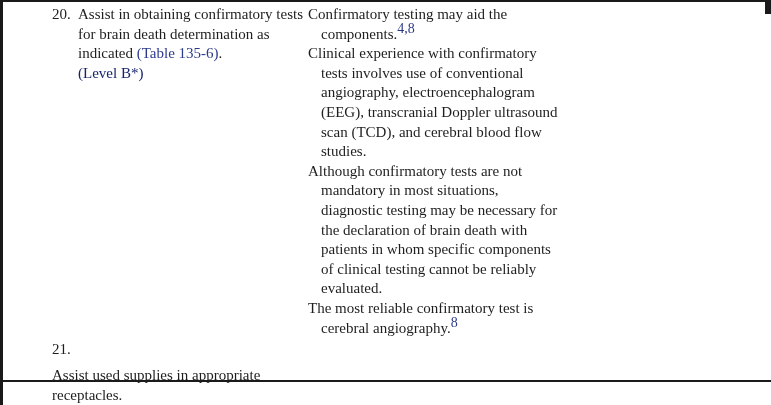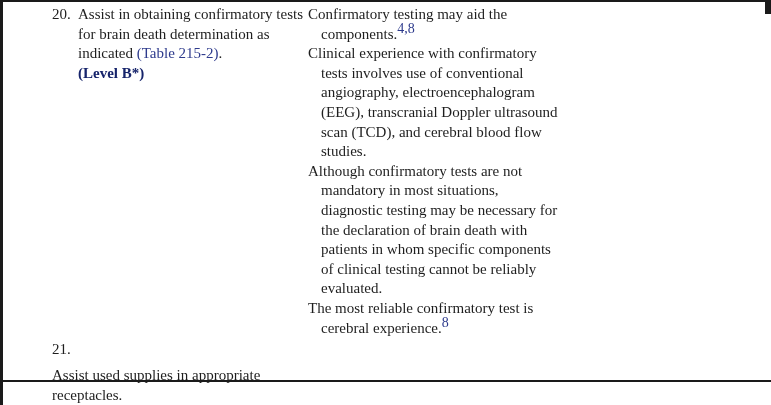--- a/index.html
+++ b/index.html
@@ -29,21 +29,21 @@
   }
   .row { display: flex; align-items: flex-start; margin-left: 44px; }
   .num {
     flex: 0 0 26px; width: 26px;
     white-space: nowrap;
   }
   .step { flex: 0 0 228px; width: 228px; margin-right: 2px; }
   .rationale { flex: 0 0 252px; width: 252px; }
   .rp { margin: 0; text-indent: -13px; padding-left: 13px; }
   .link { color: var(--link); cursor: pointer; }
-  .level { display: block; font-weight: bold; color: var(--level); }
+  .level { display: block; font-weight: normal; color: var(--level); }
   sup.ref {
     color: var(--link);
     font-size: 14px;
     line-height: 0;
     vertical-align: super;
     cursor: pointer;
   }
   .hh {
     display: inline-block;
     background: #121212;
@@ -65,26 +65,26 @@
 
 <div class="border-top"></div>
 <div class="border-left"></div>
 <div class="corner-mark"></div>
 <div class="bottom-rule"></div>
 
 <div class="content">
 
   <div class="row">
     <div class="num">20.</div>
-    <div class="step"><span>Assist in obtaining confirmatory tests for brain death determination as indicated </span><span class="link">(Table 215-2)</span><span>.</span><span class="level">(Level B*)</span></div>
+    <div class="step"><span>Assist in obtaining confirmatory tests for brain death determination as indicated </span><span class="link">(Table 135-6)</span><span>.</span><span class="level">(Level B*)</span></div>
     <div class="rationale">
       <p class="rp"><span>Confirmatory testing may aid the components.</span><sup class="ref">4,8</sup></p>
       <p class="rp"><span>Clinical experience with confirmatory tests involves use of conventional angiography, electroencephalogram (EEG), transcranial Doppler ultrasound scan (TCD), and cerebral blood flow studies.</span></p>
       <p class="rp"><span>Although confirmatory tests are not mandatory in most situations, diagnostic testing may be necessary for the declaration of brain death with patients in whom specific components of clinical testing cannot be reliably evaluated.</span></p>
-      <p class="rp"><span>The most reliable confirmatory test is cerebral experience.</span><sup class="ref">8</sup></p>
+      <p class="rp"><span>The most reliable confirmatory test is cerebral angiography.</span><sup class="ref">8</sup></p>
     </div>
   </div>
 
   <div class="row mt">
     <div class="num">21.</div>
     <div class="step"><span>Assist used supplies in appropriate receptacles.</span></div>
   </div>
 
   <div class="row">
     <div class="num">22.</div>

